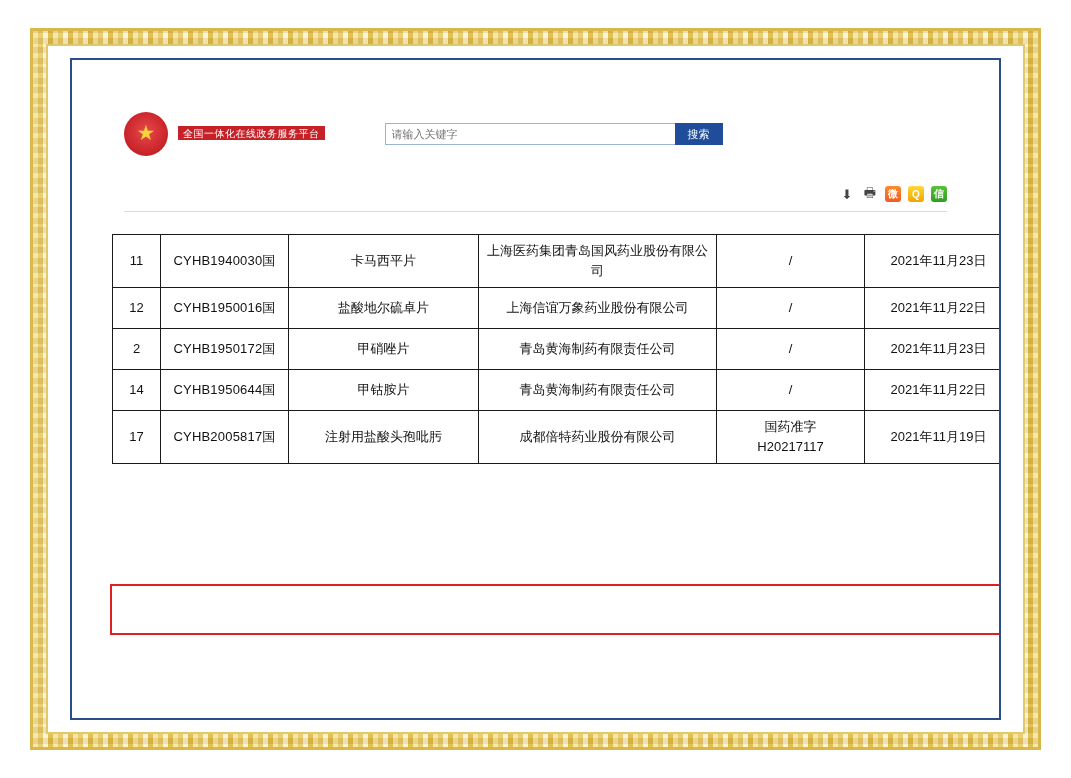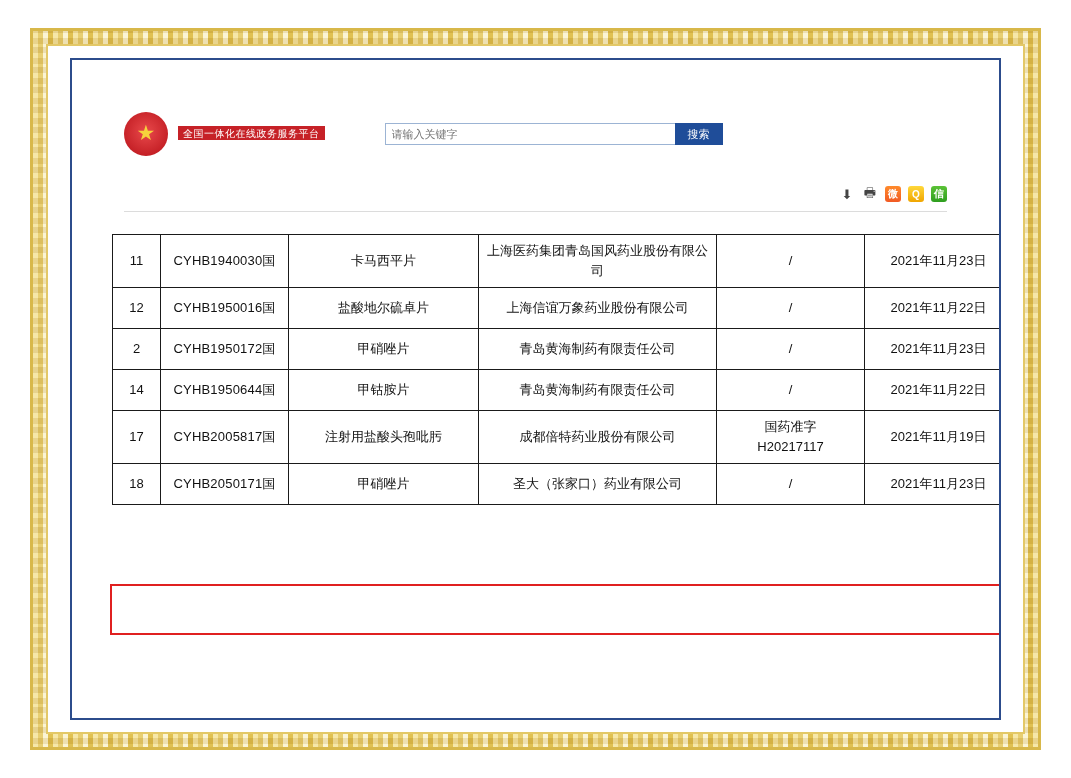--- a/index.html
+++ b/index.html
@@ -330,29 +330,19 @@
               <td class="idx">17</td>
               <td class="code">CYHB2005817国</td>
               <td>注射用盐酸头孢吡肟</td>
               <td>成都倍特药业股份有限公司</td>
               <td>
                 <div>国药准字</div>
                 <div>H20217117</div>
               </td>
               <td>2021年11月19日</td>
             </tr>
-            <tr>
-              <td class="idx">18</td>
-              <td class="code">CYHB2050171国</td>
-              <td>甲硝唑片</td>
-              <td>圣大（张家口）药业有限公司</td>
-              <td>
-                <div>/</div>
-              </td>
-              <td>2021年11月23日</td>
-            </tr>
           </tbody>
       </table>
     <div class="row-highlight" style="left: -2.5px; top: 349.5px; width: 906px; height: 47px;"></div>
       </div>
 
   </div>
 </div>
 
 </body></html>

